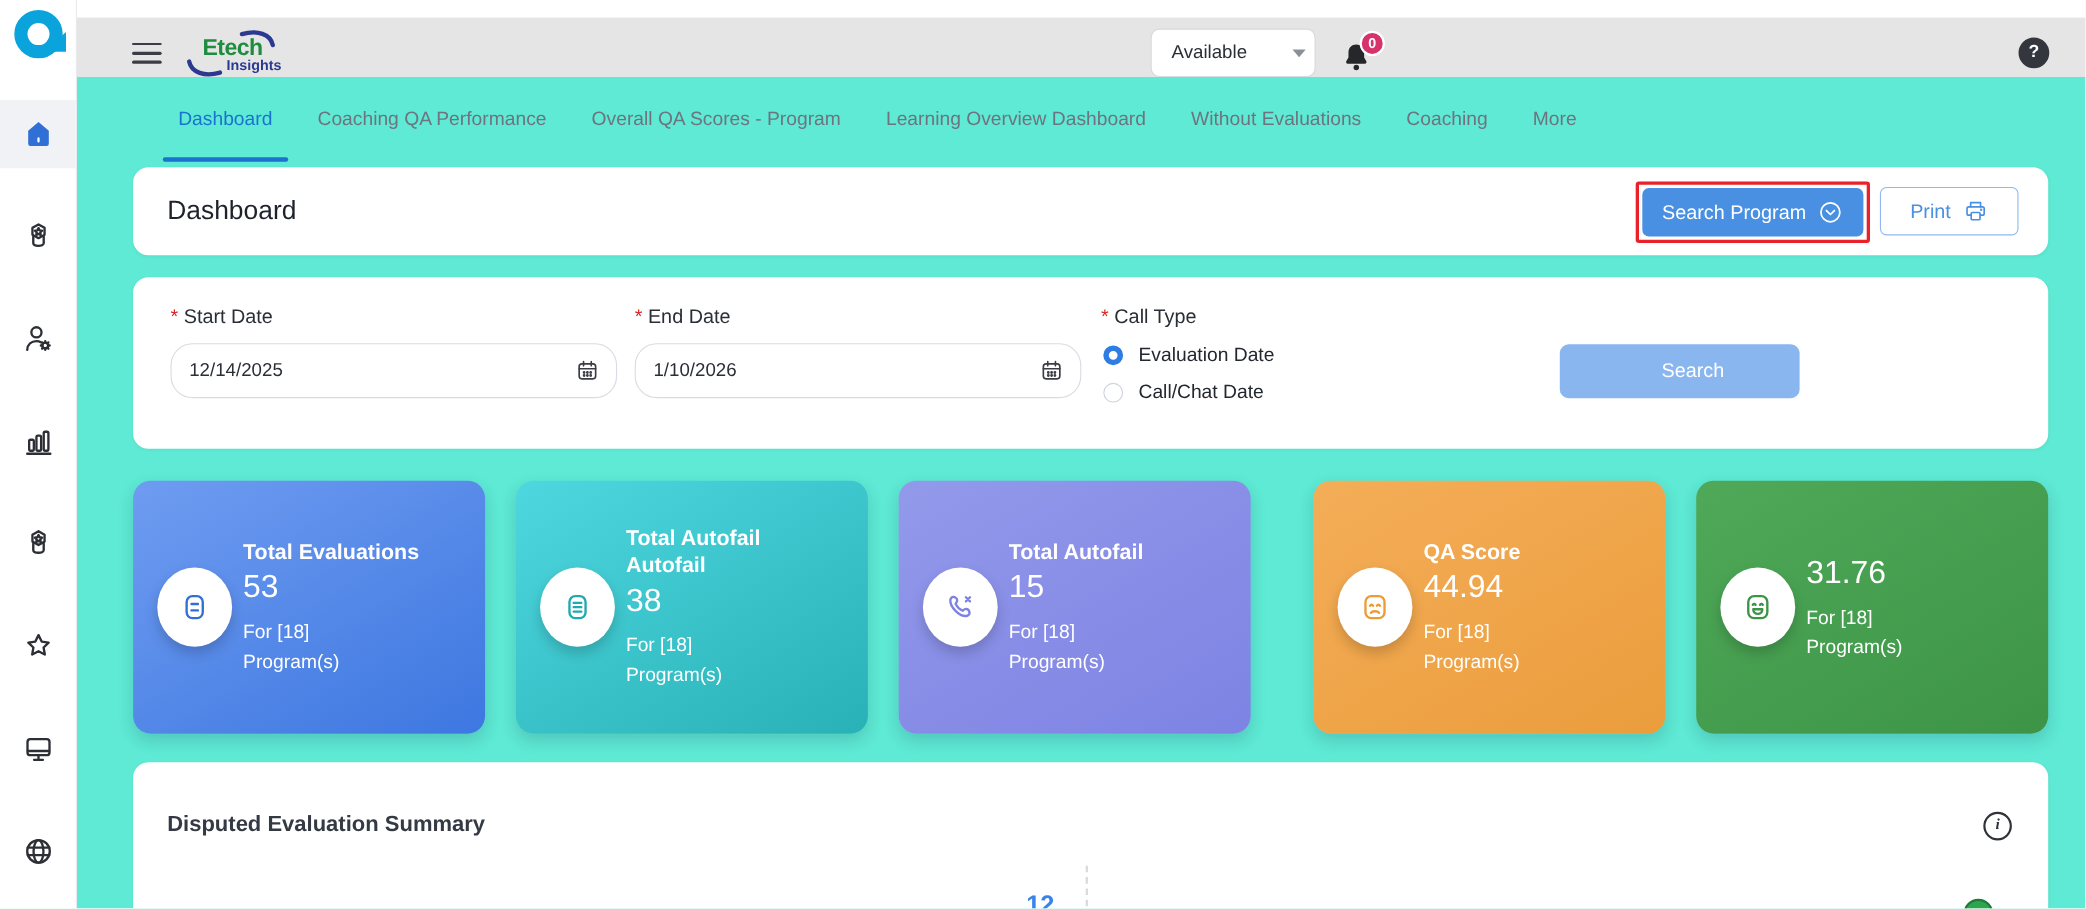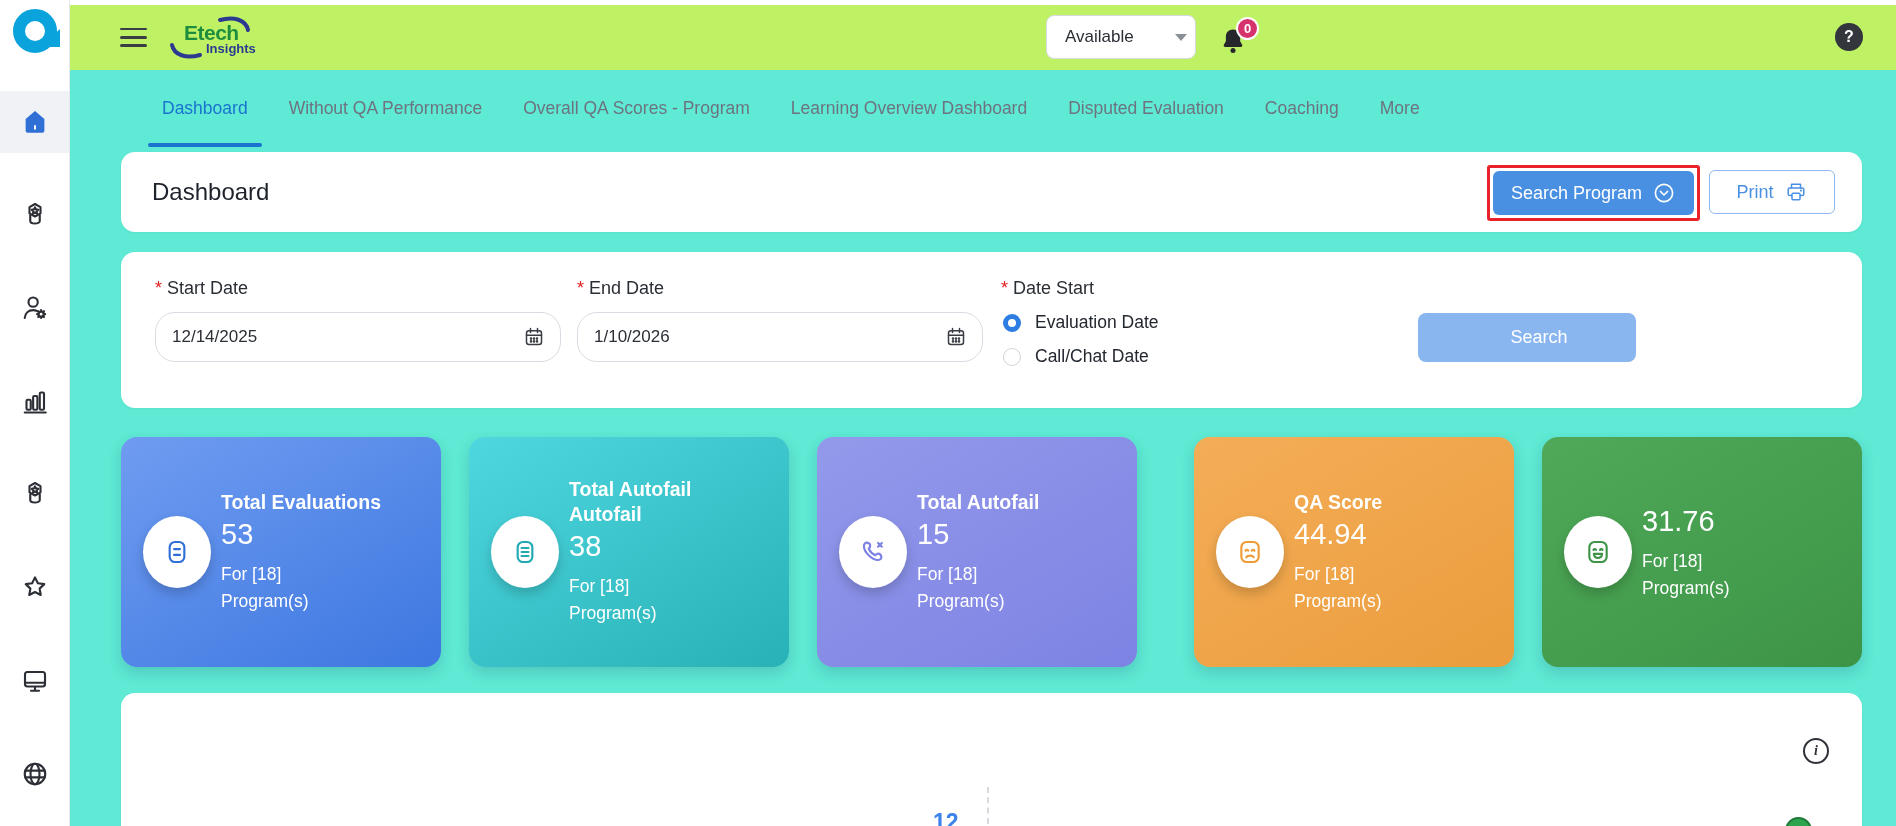--- a/index.html
+++ b/index.html
@@ -11,21 +11,21 @@
   .sidebar { position:absolute; left:0; top:0; width:70px; height:826px; background:#fff;
     border-right:1px solid #e8eaee; z-index:5; }
   .q-logo { position:absolute; left:9px; top:6px; width:54px; height:54px; }
   .side-item { position:absolute; left:0; width:69px; height:62px; display:flex;
     align-items:center; justify-content:center; cursor:pointer; }
   .side-item.active { background:#f1f2f5; }
   .side-item svg { width:30px; height:30px; stroke:#2d2f36; stroke-width:1.7; fill:none;
     stroke-linecap:round; stroke-linejoin:round; }
 
   
-  .header { position:absolute; left:70px; top:5px; width:1826px; height:70px; background:#bef264; }
+  .header { position:absolute; left:70px; top:16px; width:1826px; height:70px; background:#e5e5e5; }
   .hamburger { position:absolute; left:50px; top:23px; width:27px; height:19px; cursor:pointer; }
   .hamburger span { display:block; height:2.4px; background:#3a3d44; border-radius:2px; margin-bottom:5.8px; }
   .etech-logo { position:absolute; left:92px; top:8px; width:100px; height:50px; }
   .etech-logo .t1 { position:absolute; left:22px; top:8px; font-size:21px; font-weight:bold; color:#1e8e3e; letter-spacing:-.5px; }
   .etech-logo .t2 { position:absolute; left:44px; top:28px; font-size:13px; font-weight:bold; color:#2b3990; }
   .status-select { position:absolute; left:976px; top:10px; width:150px; height:44px; border:1px solid #d6d9de;
     border-radius:8px; background:#fff; display:flex; align-items:center; justify-content:space-between;
     padding:0 8px 0 18px; font-size:17px; color:#2a2e35; cursor:pointer; }
   .caret-down { width:0; height:0; border-left:6px solid transparent; border-right:6px solid transparent;
     border-top:7px solid #8a8f98; }
@@ -223,24 +223,24 @@
 
     <div class="help-btn">
       <span>?</span>
     </div>
   </header>
 
   <main class="main">
 
     <div class="tabs">
       <div class="tab active">Dashboard</div>
-      <div class="tab">Without QA Performance</div>
+      <div class="tab">Coaching QA Performance</div>
       <div class="tab">Overall QA Scores - Program</div>
       <div class="tab">Learning Overview Dashboard</div>
-      <div class="tab">Disputed Evaluation</div>
+      <div class="tab">Without Evaluations</div>
       <div class="tab">Coaching</div>
       <div class="tab">More</div>
     </div>
 
     <section class="card title-card">
       <h1 class="page-title">Dashboard</h1>
 
       <div class="red-highlight">
         <button class="btn-search-program">
           <span>Search Program</span>
@@ -292,21 +292,21 @@
           <circle cx="9" cy="13.6" r=".55" fill="currentColor"></circle>
             <circle cx="12" cy="13.6" r=".55" fill="currentColor"></circle>
             <circle cx="15" cy="13.6" r=".55" fill="currentColor"></circle>
           <circle cx="9" cy="16.4" r=".55" fill="currentColor"></circle>
             <circle cx="12" cy="16.4" r=".55" fill="currentColor"></circle>
             <circle cx="15" cy="16.4" r=".55" fill="currentColor"></circle>
         </svg>
       </div>
 
       <div class="f-label" style="left:880px">
-        <span class="req">*</span><span>Date Start</span>
+        <span class="req">*</span><span>Call Type</span>
       </div>
       <div class="radio-row" style="top:60px">
         <span class="radio checked"></span>
         <span class="radio-label">Evaluation Date</span>
       </div>
       <div class="radio-row" style="top:94px">
         <span class="radio"></span>
         <span class="radio-label">Call/Chat Date</span>
       </div>
 
@@ -381,20 +381,21 @@
           </svg>
         </div>
         <div class="stat-body">
           <div class="stat-value">31.76</div>
           <div class="stat-sub">For [18] Program(s)</div>
         </div>
       </div>
     </section>
 
     <section class="card summary-card">
+      <h2 class="summary-title">Disputed Evaluation Summary</h2>
       <div class="info-btn">i</div>
       <div class="partial-value">12</div>
       <div class="dash-line"></div>
       <div class="green-dot"></div>
     </section>
 
   </main>
 </div>
 
 </body></html>

